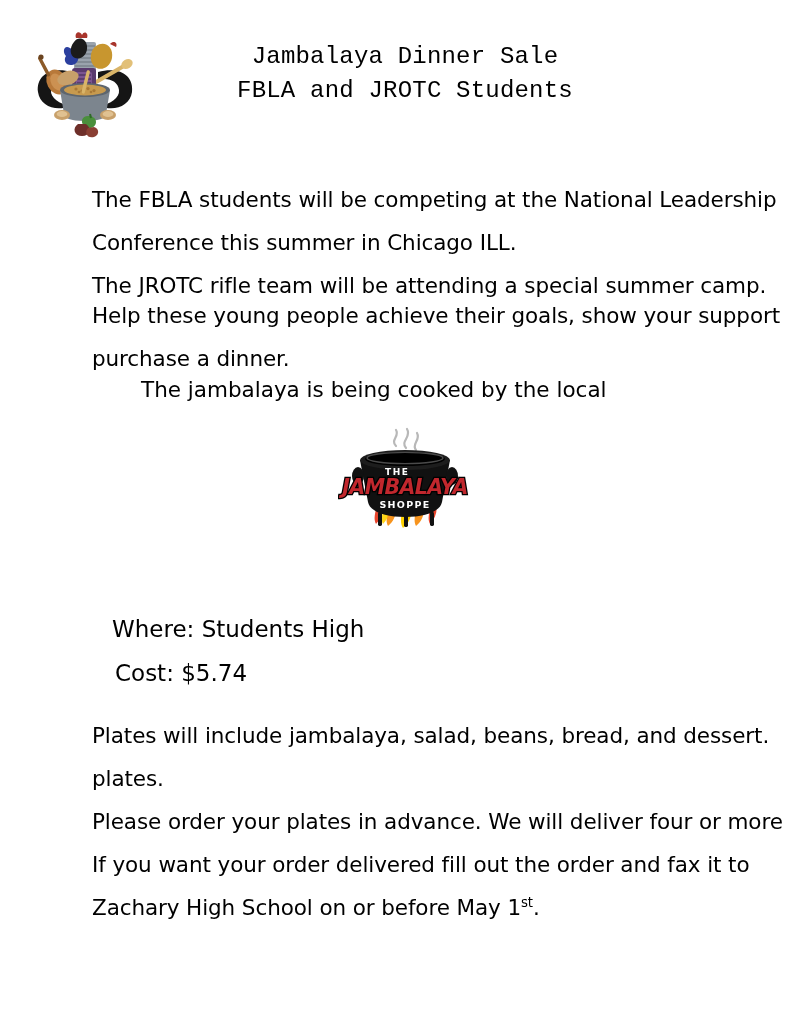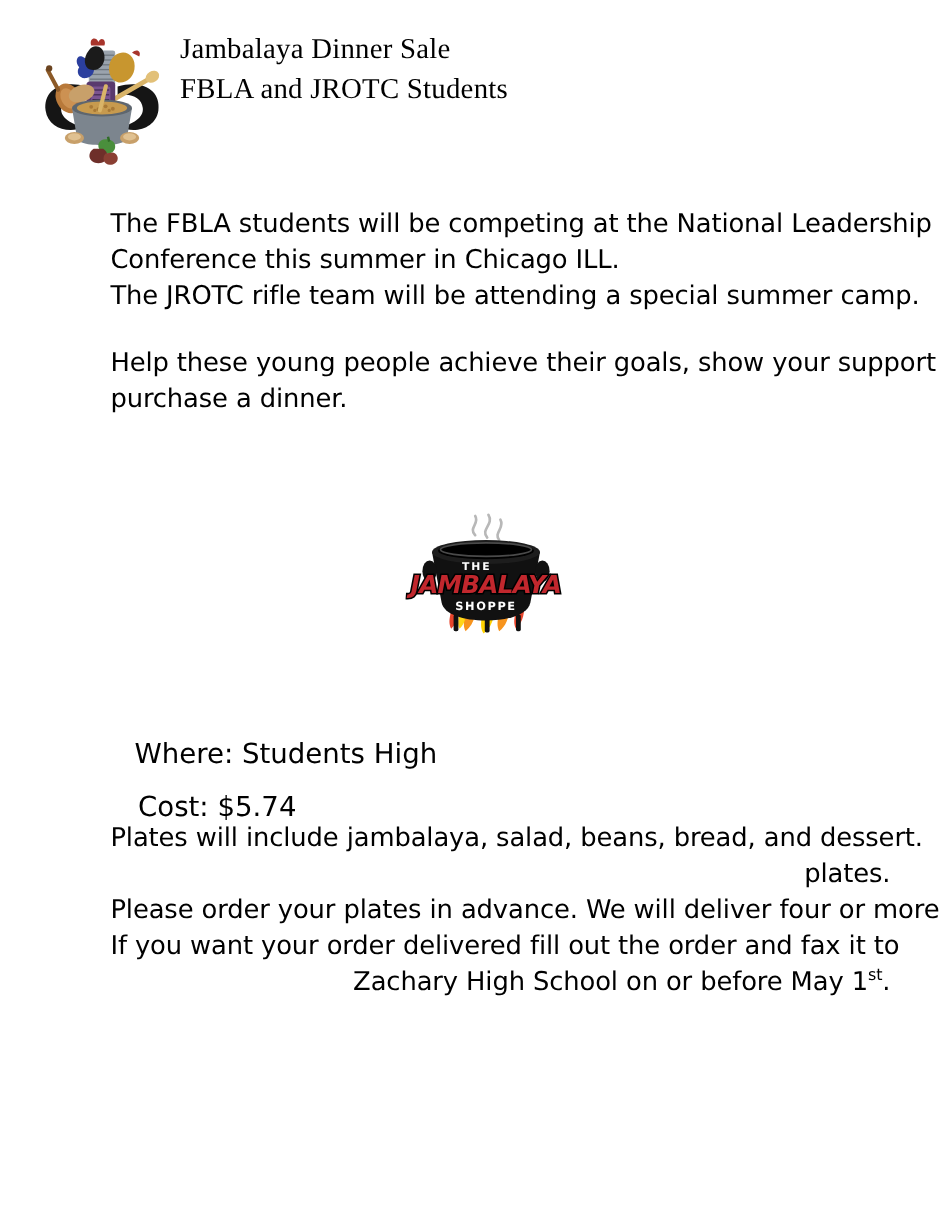--- a/index.html
+++ b/index.html
@@ -25,44 +25,45 @@
     left: 30px;
     top: 20px;
     width: 110px;
     height: 120px;
   }
 
   
   .title-block {
     position: absolute;
     left: 150px;
-    top: 24px;
+    top: 40px;
     width: 510px;
-    color: #000000;
-    font-family: Liberation Serif, serif;
+    text-align: center;
+    color: #000000;
+    font-family: Liberation Mono, monospace;
     font-size: 24px;
     line-height: 34px;
     letter-spacing: 0.2px;
   }
   .title-line { display: block; white-space: nowrap; }
 
   
   .body-text {
     position: absolute;
     color: #000000;
     font-family: "DejaVu Sans", sans-serif;
     font-size: 21.5px;
     line-height: 30px;
     letter-spacing: -0.1px;
   }
   .para-1 { left: 92px; top: 172px; width: 650px; }
   .para-2 { left: 92px; top: 288px; width: 650px; }
-  .para-3 { left: 92px; top: 684px; width: 650px; text-align: right; }
-
-  .line { display: block; white-space: nowrap; }
+  .para-3 { left: 92px; top: 708px; width: 650px; }
+
+  .line { display: block; white-space: nowrap; margin-top: 13px; }
 
   .cooked-line {
     position: absolute;
     left: 141px;
     top: 375px;
     font-family: "DejaVu Sans", sans-serif;
     font-size: 21.5px;
     line-height: 30px;
     color: #000000;
     white-space: nowrap;
@@ -178,20 +179,21 @@
     <span class="line">The FBLA students will be competing at the National Leadership</span>
     <span class="line">Conference this summer in Chicago ILL.</span>
     <span class="line">The JROTC rifle team will be attending a special summer camp.</span>
   </div>
 
   <div class="body-text para-2">
     <span class="line">Help these young people achieve their goals, show your support</span>
     <span class="line">purchase a dinner.</span>
   </div>
 
+  <div class="cooked-line">The jambalaya is being cooked by the local</div>
 
   <div class="shoppe-logo">
     <svg viewBox="0 0 134 108" width="134" height="108" aria-hidden="true">
 
       <g fill="none" stroke="#b8b8b8" stroke-width="2.2" stroke-linecap="round">
         <path d="M58 22 C52 16 62 12 58 6"></path>
         <path d="M68 24 C62 17 74 13 69 5"></path>
         <path d="M78 26 C73 20 83 16 79 9"></path>
       </g>
 

